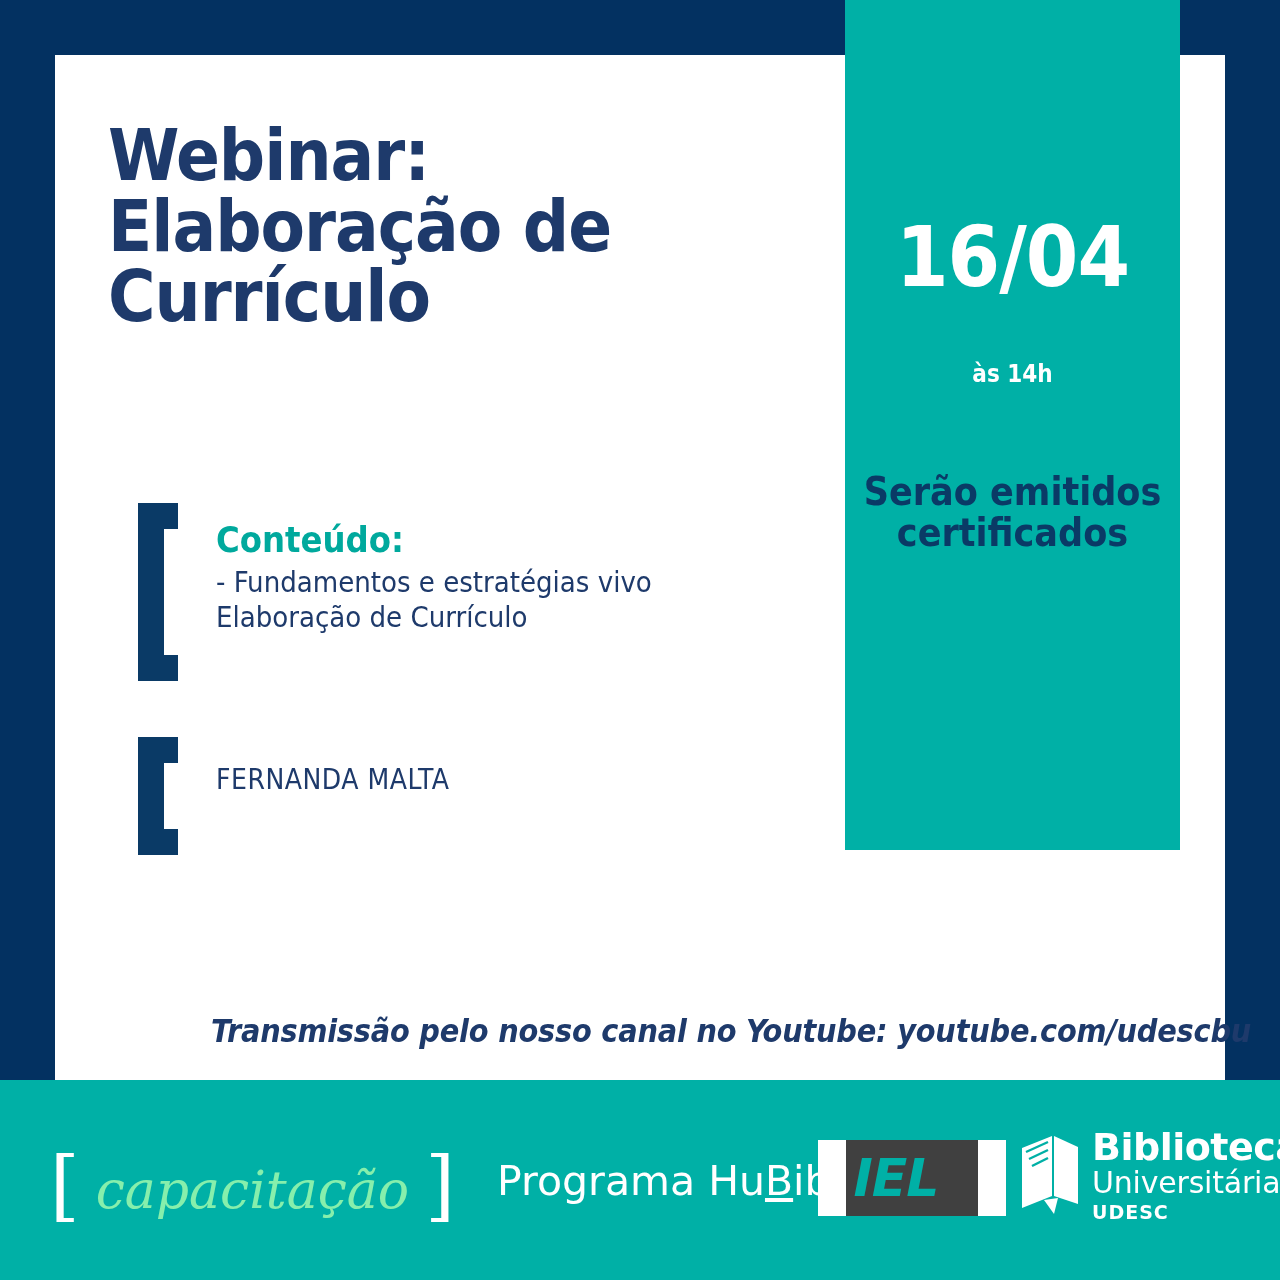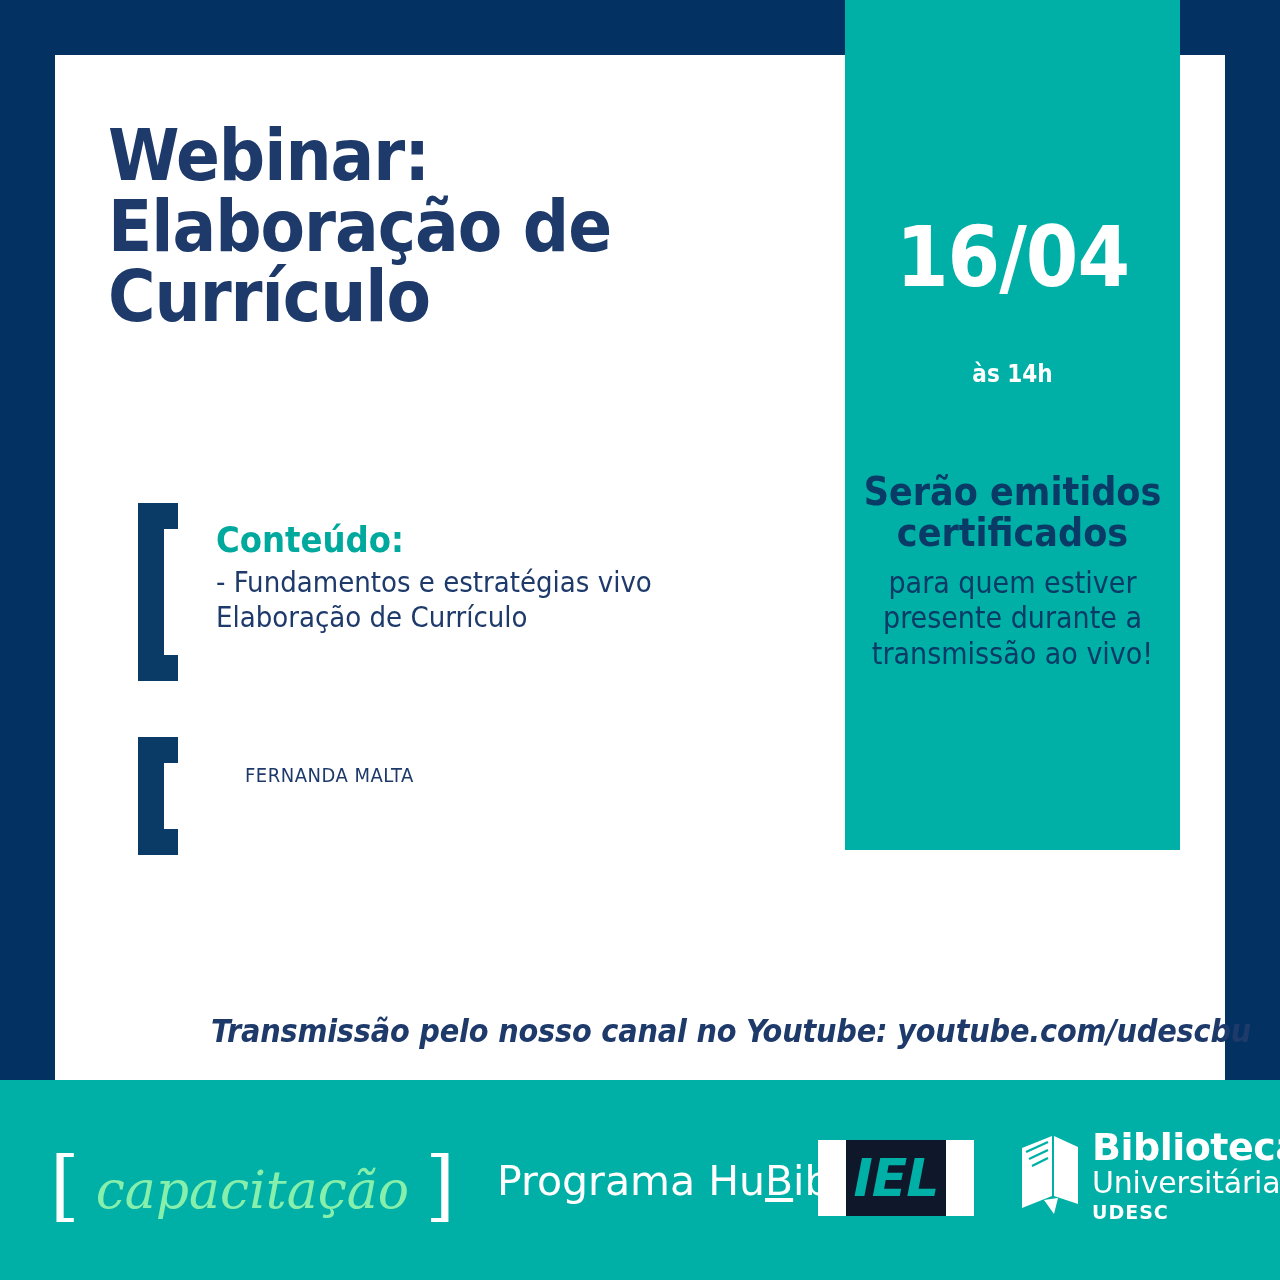--- a/index.html
+++ b/index.html
@@ -90,24 +90,23 @@
   .section-body{
     color:#1e3a6b;
     font-family:"DejaVu Sans Condensed","Liberation Sans", sans-serif;
     font-weight:normal;
     font-size:29px;
     line-height:1.22;
     white-space:pre-line;
     margin-top:6px;
   }
   .section-body.name{
-    font-size:20px;
+    font-size:28px;
     margin-top:14px;
     letter-spacing:0.5px;
-    margin-left:29px;
   }
 
   
   .date-big{
     position:absolute;
     left:845px;top:215px;
     width:335px;
     text-align:center;
     color:#ffffff;
     font-family:"DejaVu Sans Condensed","Liberation Sans", sans-serif;
@@ -202,22 +201,22 @@
     font-family:"DejaVu Sans","Liberation Sans", sans-serif;
     font-size:41px;
     letter-spacing:0px;
   }
   .programa u{text-decoration:underline;text-underline-offset:3px;}
 
   
   .iel{
     position:absolute;
     left:818px;top:1140px;
-    width:156px;height:76px;
-    background:#0f172a;
+    width:188px;height:76px;
+    background:#404040;
     overflow:hidden;
   }
   .iel .stripes{
     position:absolute;top:6px;height:64px;width:26px;
   }
   .iel .stripes.left{left:2px;}
   .iel .stripes.right{right:2px;}
   .iel .stripes i{
     display:block;width:100%;height:4px;background:#00b0a6;margin-bottom:7px;
   }
@@ -291,23 +290,20 @@
     <div style="position:absolute;left:78px;top:12px;width:540px;">
       <div class="section-body name">FERNANDA MALTA</div>
     </div>
   </div>
 
   <div class="date-big">16/04</div>
   <div class="date-time">às 14h</div>
 
   <div class="cert-title">Serão emitidos
 certificados</div>
-  <div class="cert-sub">para quem estiver
-presente durante a
-transmissão ao vivo!</div>
 
   <div class="transmission">Transmissão pelo nosso canal no Youtube: youtube.com/udescbu</div>
 
   <div class="footer-band"></div>
 
   <div class="cap-logo">
     <span class="cap-br">[</span>
     <span class="cap-word">capacitação</span>
     <span class="cap-br">]</span>
   </div>

